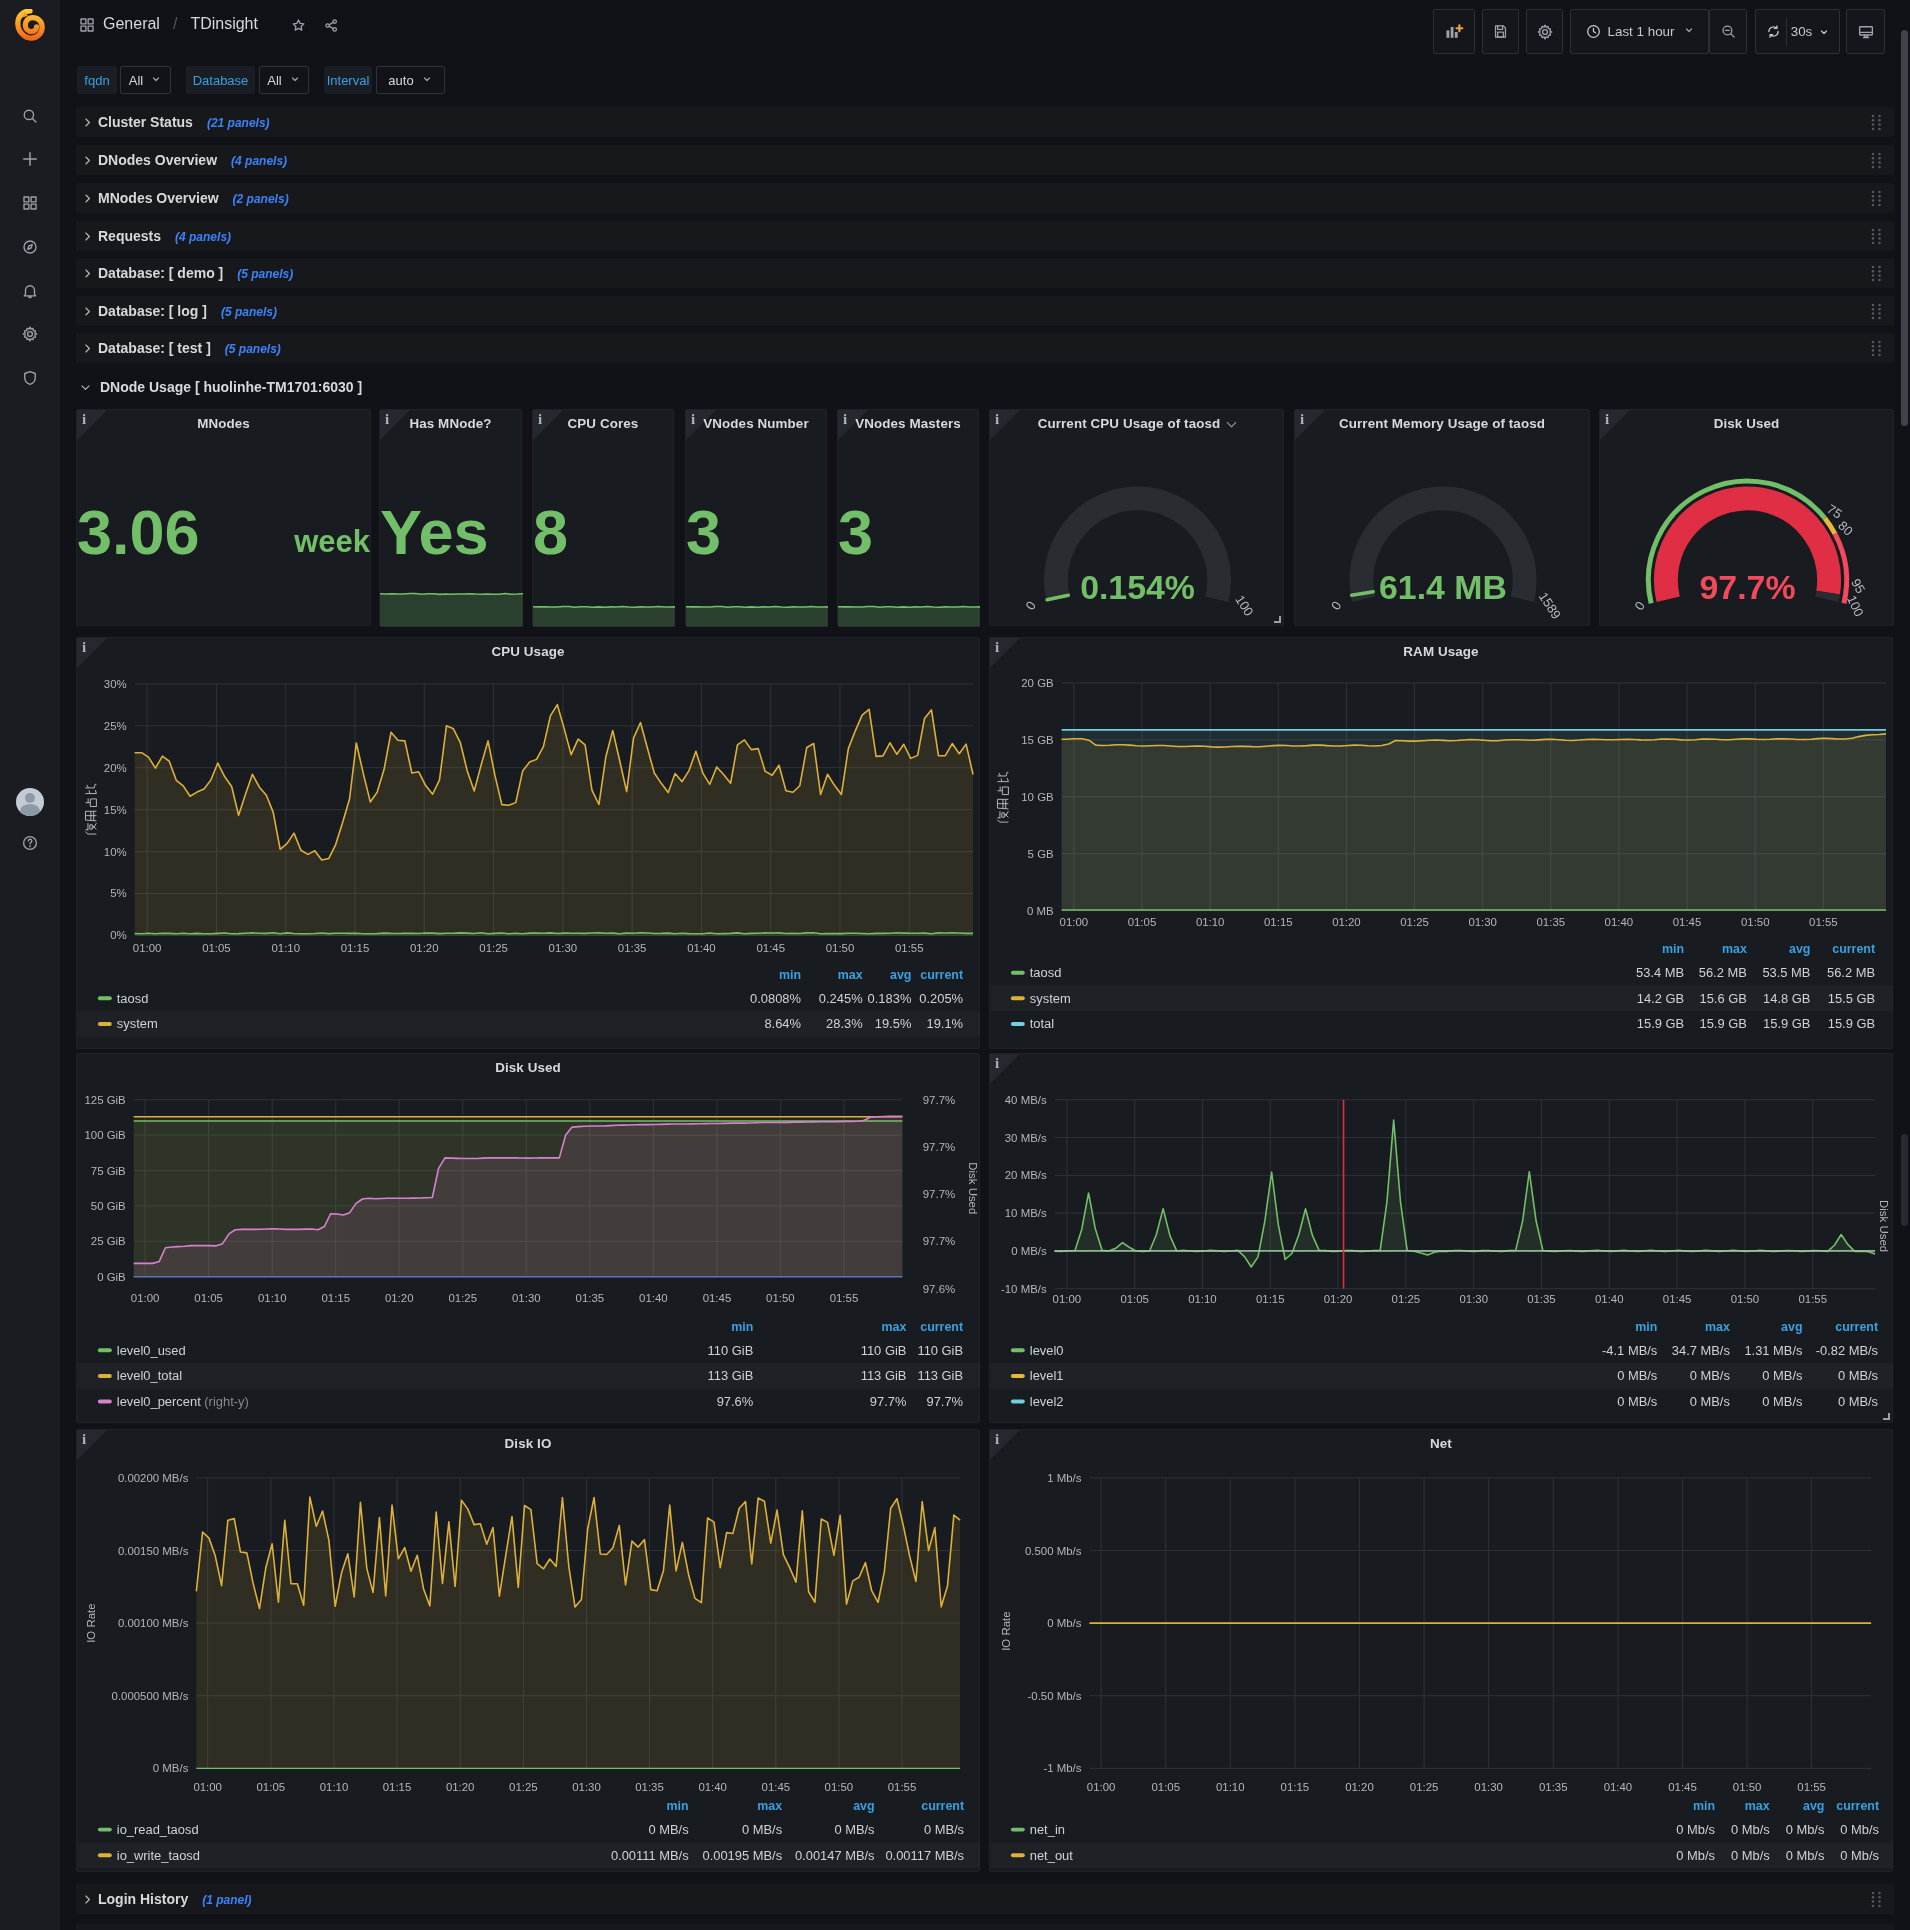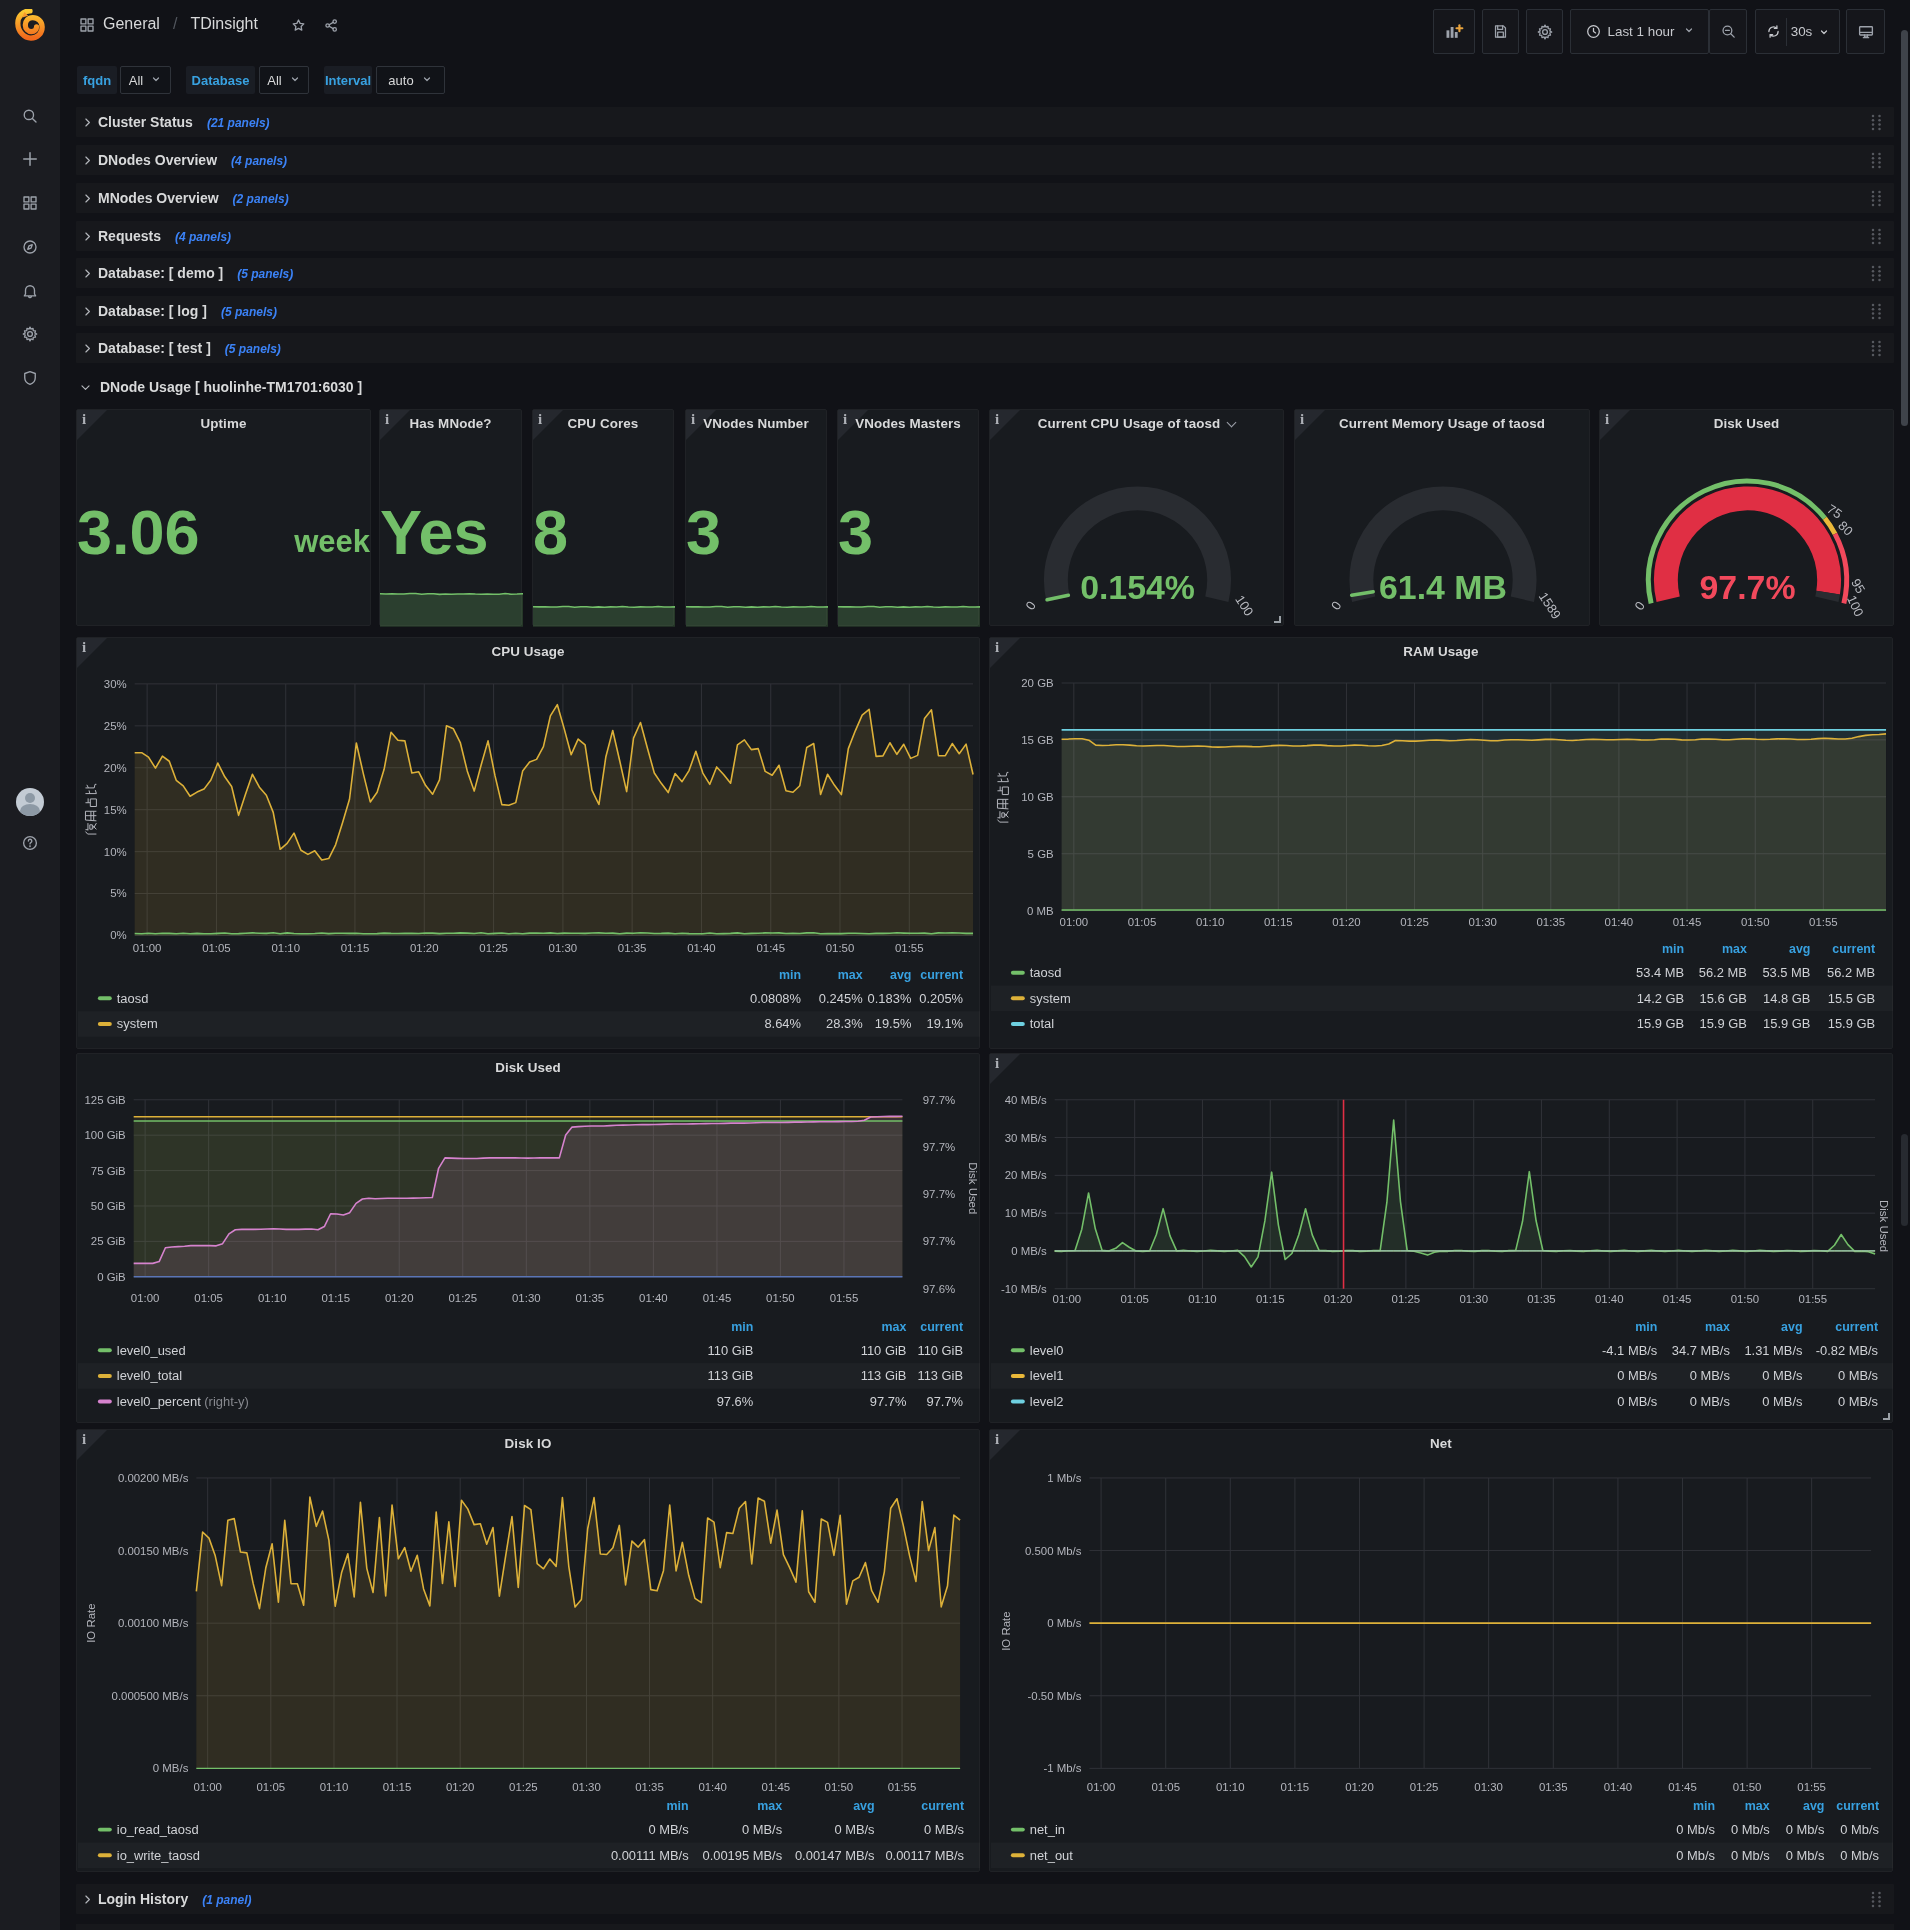--- a/index.html
+++ b/index.html
@@ -18,21 +18,21 @@
 .statval{font-size:63px;font-weight:700;color:#73bf69}
 .statsfx{font-size:31px;font-weight:700;color:#73bf69;align-self:center;margin-top:20px}
 .rsz{position:absolute;right:2px;bottom:2px;width:7px;height:7px;border-right:2.4px solid #9aa0a6;border-bottom:2.4px solid #9aa0a6}
 .tcaret{display:inline-block;width:7px;height:7px;border-right:1.6px solid #9da2ab;border-bottom:1.6px solid #9da2ab;transform:rotate(45deg);margin-left:8px;margin-bottom:2px}
 .row{position:absolute;background:#17181c;left:76px;width:1818px;height:30px;border-radius:1px;color:#d8d9da}
 .rowtitle{position:absolute;left:22px;top:7px;font-size:14px;font-weight:700;white-space:nowrap}
 .rowchev{position:absolute;left:5px;top:8px;color:#b5b8bd}
 .rowcnt{font-size:12px;font-style:italic;color:#3b82f6;font-weight:700;margin-left:14px}
 .grip{position:absolute;right:12px;top:7px;width:11px;height:16px;opacity:.55}
 .btn{position:absolute;height:45px;top:9px;border:1px solid #2b2f36;border-radius:2px;background:rgba(255,255,255,0.02);color:#9da2ab;display:flex;align-items:center;justify-content:center;gap:6px;font-size:13.4px}
-.chip{position:absolute;top:66px;height:28px;border-radius:2px;display:flex;align-items:center;justify-content:center;font-size:13px;font-weight:700}
+.chip{position:absolute;top:66px;height:28px;border-radius:2px;display:flex;align-items:center;justify-content:center;font-size:13px;font-weight:400}
 .chiplab{background:#1a1d24;color:#38a1e0}
 .chipval{background:#111318;border:1px solid #2f333a;color:#d8d9da;font-weight:400;gap:7px}
 .sideicon{position:absolute;left:0;width:60px;display:flex;justify-content:center;color:#9da2ab}
 </style></head><body>
 
 <div class="abs" style="left:0;top:0;width:60px;height:1930px;background:#1b1c21"></div>
 <div class="sideicon" style="top:9px">
     <svg width="30" height="32" viewBox="0 0 32 34">
 <defs>
         <linearGradient id="gl" x1="0" y1="1" x2="0" y2="0">
@@ -303,21 +303,21 @@
       </svg></span>
   </div>
 <div class="abs" style="left:76px;top:372px;width:1818px;height:30px;color:#d8d9da">
 <span class="rowchev" style="position:absolute;left:3px;top:8px"><svg width="13" height="13" viewBox="0 0 24 24" fill="none" stroke="currentColor" stroke-width="2.1" stroke-linecap="round" stroke-linejoin="round">
         <path d="M5.5 9 l6.5 6.5 6.5-6.5"></path>
       </svg></span>
 <span style="position:absolute;left:24px;top:7px;font-size:14px;font-weight:700">DNode Usage [ huolinhe-TM1701:6030 ]</span>
   </div>
 <div class="panel" style="left:76px;top:409px;width:295px;height:217px">
 <div class="corner"></div>
-    <div class="ptitle">Uptime</div>
+    <div class="ptitle">MNodes</div>
 <div class="statwrap">
       <span class="statval">3.06</span>
       <span class="statsfx"> week</span>
     </div>
 </div>
 <div class="panel" style="left:379px;top:409px;width:143px;height:217px">
 <div class="corner"></div>
     <div class="ptitle">Has MNode?</div>
     <svg width="143" height="217" viewBox="0 0 144 218" style="position:absolute;left:0;top:0">
 <path d="M0.0 184.8 L6.0 185.0 L12.0 184.9 L18.0 185.1 L24.0 185.1 L30.0 184.6 L36.0 184.6 L42.0 185.3 L48.0 184.8 L54.0 184.8 L60.0 185.4 L66.0 185.0 L72.0 185.3 L78.0 185.0 L84.0 185.1 L90.0 184.7 L96.0 185.1 L102.0 185.3 L108.0 185.0 L114.0 185.2 L120.0 185.2 L126.0 184.6 L132.0 185.2 L138.0 185.1 L144.0 184.8 L144.0 185.0 L144 218 L0 218 Z" fill="rgba(115,191,105,0.22)"></path>

